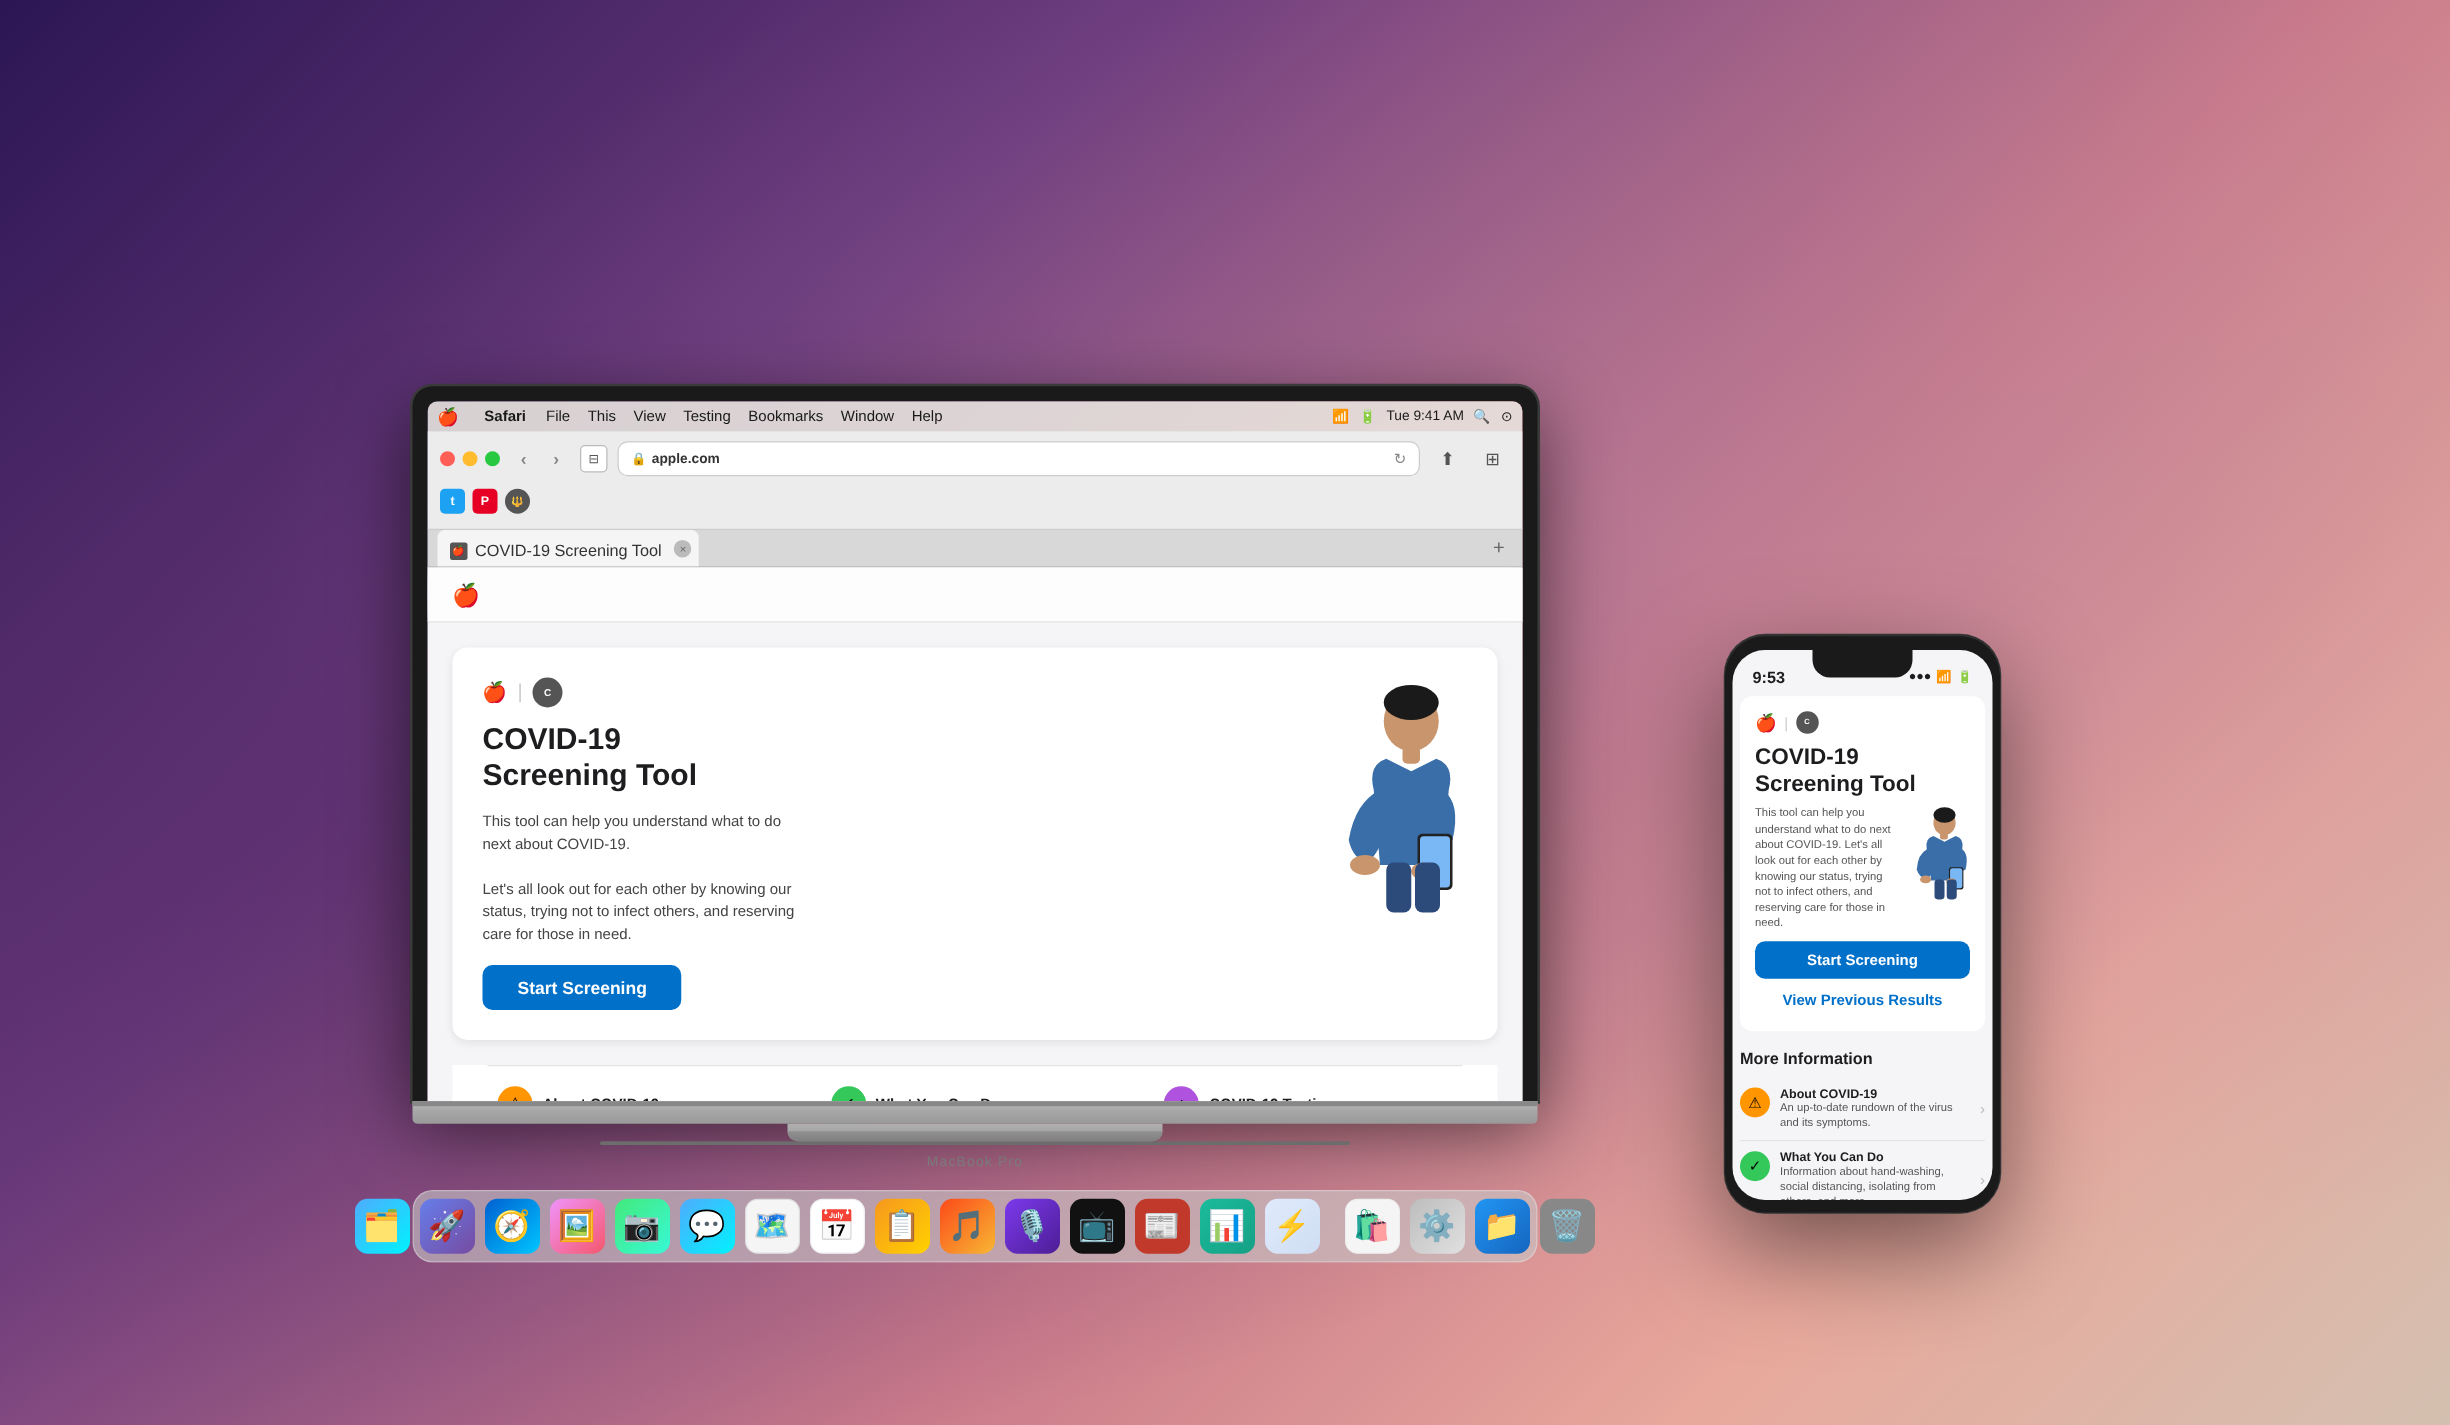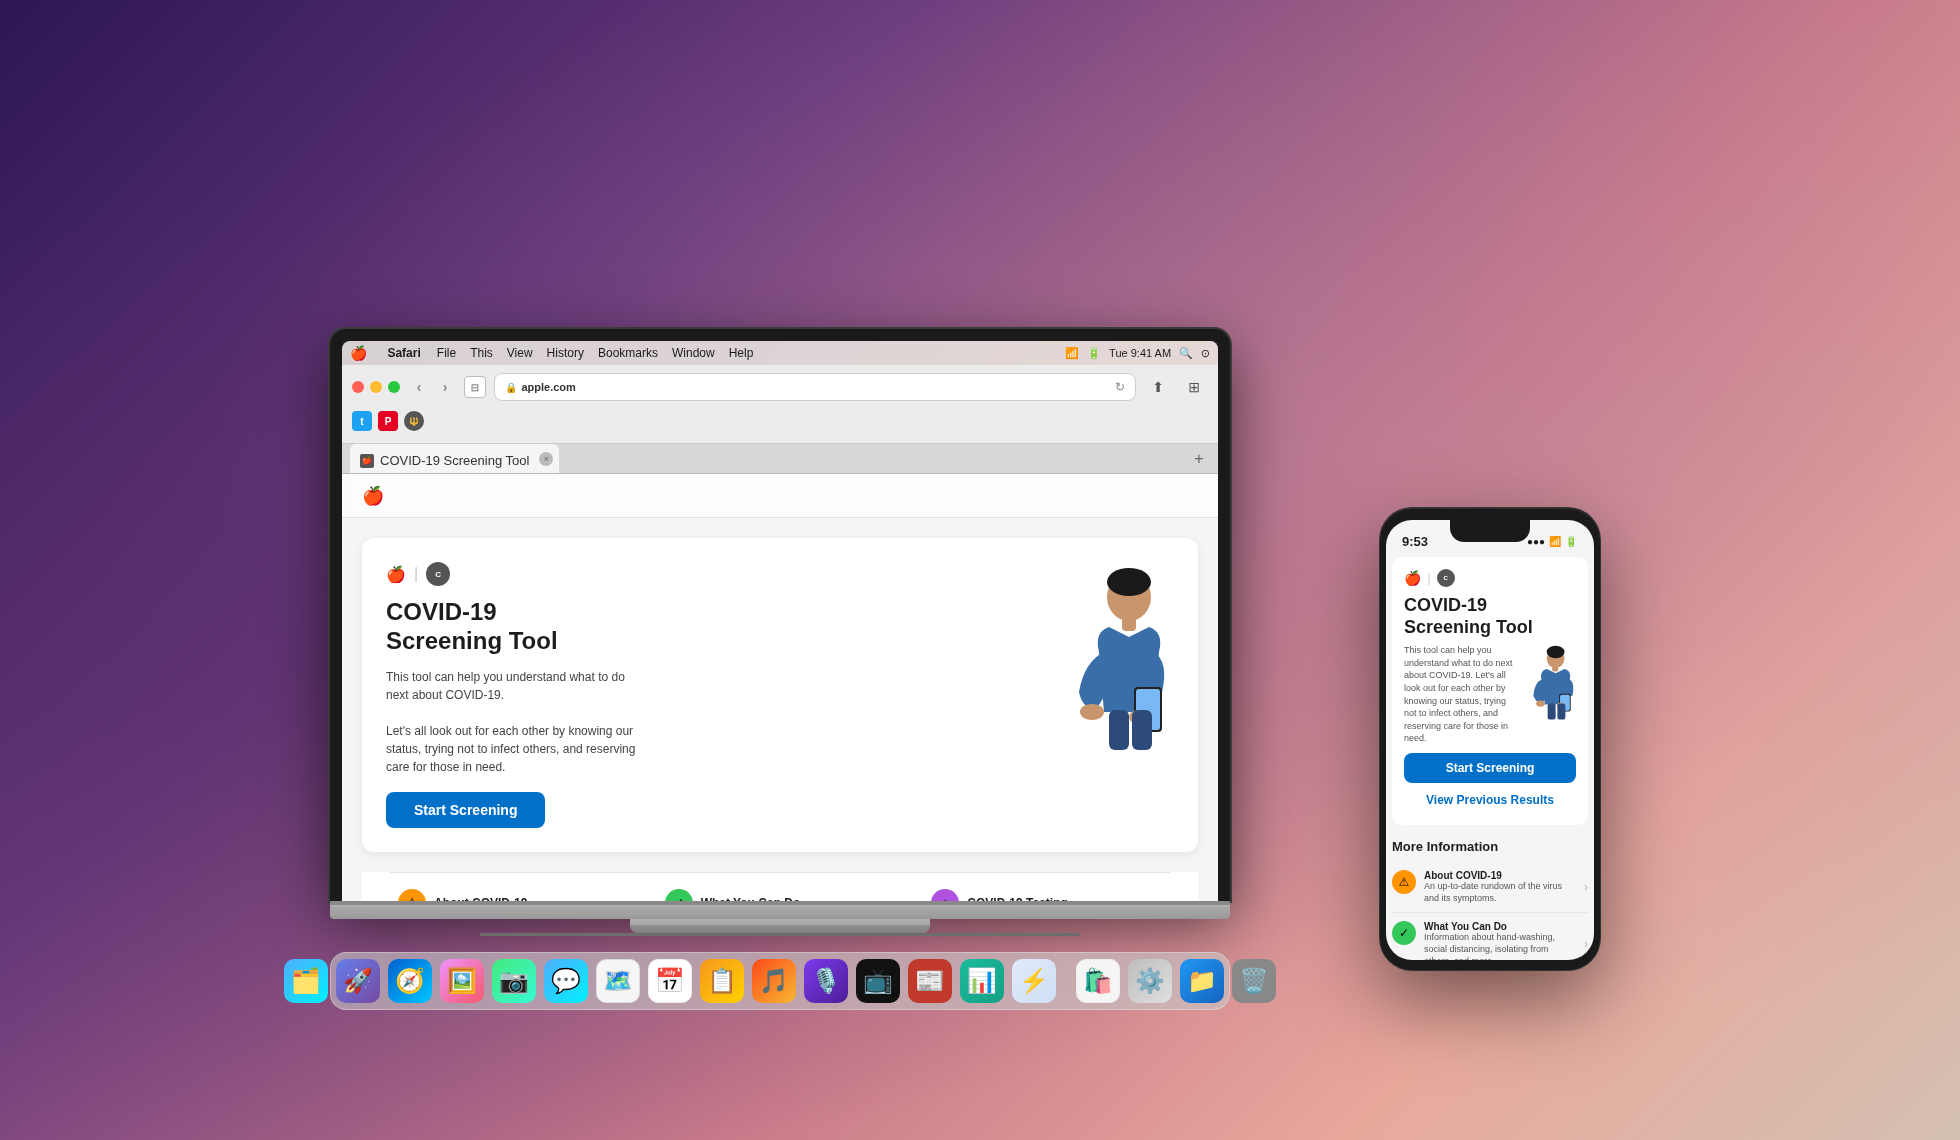--- a/index.html
+++ b/index.html
@@ -716,21 +716,21 @@
     <div class="macbook-screen-outer">
       <div class="macbook-screen-inner">
 
         <div class="menu-bar">
           <span class="menu-bar-apple">🍎</span>
           <span style="font-weight:600;">Safari</span>
           <div class="menu-bar-items">
             <span>File</span>
             <span>This</span>
             <span>View</span>
-            <span>History</span>
+            <span>Testing</span>
             <span>Bookmarks</span>
             <span>Window</span>
             <span>Help</span>
           </div>
           <div class="menu-bar-right">
             <span>📶</span>
             <span>🔋</span>
             <span>Tue 9:41 AM</span>
             <span>🔍</span>
             <span>⊙</span>
@@ -870,20 +870,21 @@
           </div>
         </div>
       </div>
     </div>
 
     <div class="macbook-base">
       <div class="macbook-hinge"></div>
     </div>
     <div class="macbook-stand"></div>
     <div class="macbook-foot"></div>
+    <div class="macbook-label">MacBook Pro</div>
 
     <div class="dock" style="margin-top:16px;">
       <div class="dock-icon" style="background:linear-gradient(135deg,#4facfe,#00f2fe);">🗂️</div>
       <div class="dock-icon" style="background:linear-gradient(135deg,#667eea,#764ba2);">🚀</div>
       <div class="dock-icon" style="background:linear-gradient(135deg,#0060d1,#00c6ff);">🧭</div>
       <div class="dock-icon" style="background:linear-gradient(135deg,#f093fb,#f5576c);">🖼️</div>
       <div class="dock-icon" style="background:linear-gradient(135deg,#43e97b,#38f9d7);">📷</div>
       <div class="dock-icon" style="background:linear-gradient(135deg,#4facfe,#00f2fe);">💬</div>
       <div class="dock-icon" style="background:#f5f5f5;border:1px solid #ddd;">🗺️</div>
       <div class="dock-icon" style="background:#fff;border:1px solid #eee;">📅</div>

